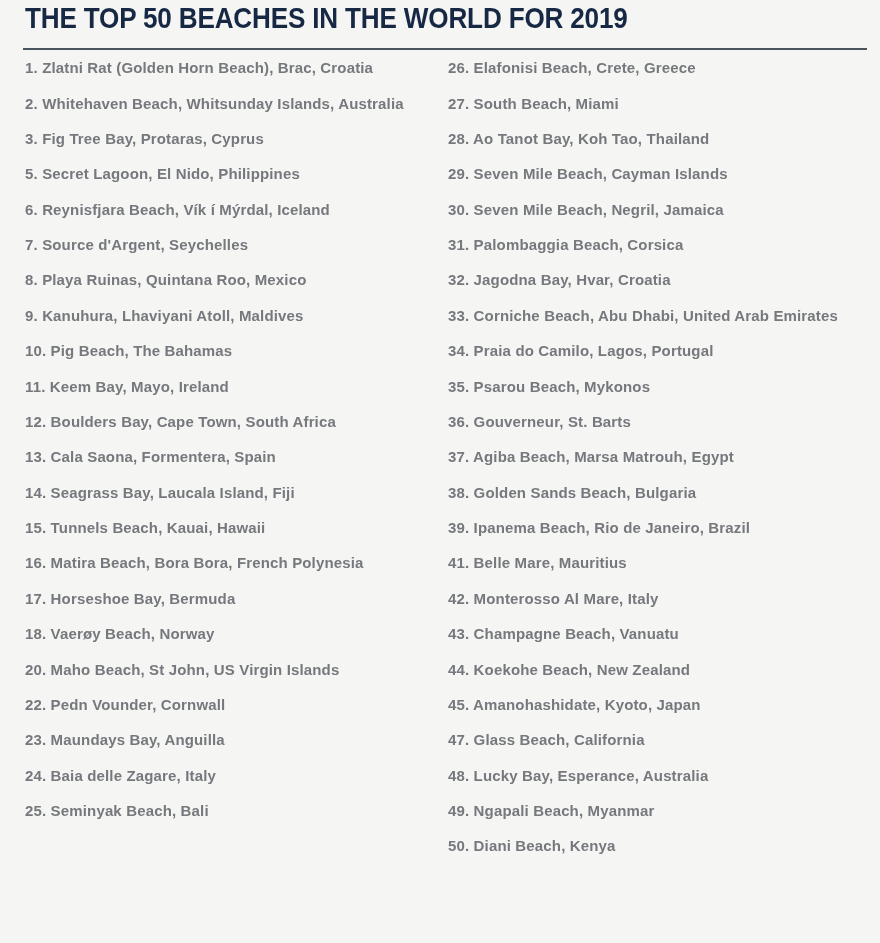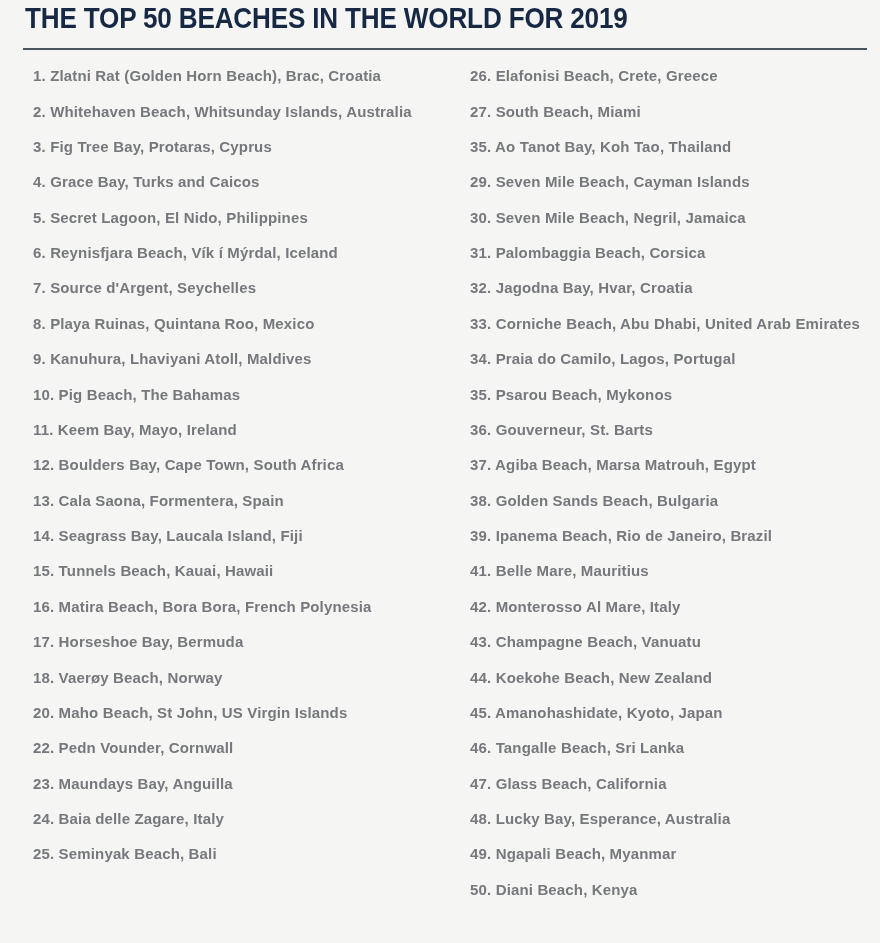--- a/index.html
+++ b/index.html
@@ -15,21 +15,21 @@
   }
   body {
     width: 880px;
     height: 943px;
     background: var(--bg);
     font-family: "Liberation Sans", sans-serif;
     overflow: hidden;
   }
   .page {
     padding-left: 25px;
-    padding-right: 12px;
+    padding-right: 24px;
   }
   .page-title {
     margin: 0;
     padding-top: 3px;
     font-size: 30px;
     line-height: 30px;
     font-weight: 700;
     letter-spacing: -0.2px;
     color: var(--title-color);
     white-space: nowrap;
@@ -42,21 +42,21 @@
     width: 844px;
     height: 2px;
     background: var(--divider-color);
   }
   .columns {
     display: flex;
     align-items: flex-start;
   }
   .beach-column {
     list-style: none;
-    margin: 8px;
+    margin: 0;
     padding: 0;
   }
   .beach-column.left { width: 423px; }
   .beach-column.right { flex: 1; text-align: center; }
   .beach-column li {
     height: 35.38px;
     display: flex;
     align-items: center;
     font-size: 15px;
     font-weight: 700;
@@ -71,21 +71,20 @@
 <div class="page">
   <h1 class="page-title">THE TOP 50 BEACHES IN THE WORLD FOR 2019</h1>
 
   <hr class="title-divider">
 
   <div class="columns">
     <ul class="beach-column left">
         <li>1. Zlatni Rat (Golden Horn Beach), Brac, Croatia</li>
         <li>2. Whitehaven Beach, Whitsunday Islands, Australia</li>
         <li>3. Fig Tree Bay, Protaras, Cyprus</li>
-        <li>4. Grace Bay, Turks and Caicos</li>
         <li>5. Secret Lagoon, El Nido, Philippines</li>
         <li>6. Reynisfjara Beach, Vík í Mýrdal, Iceland</li>
         <li>7. Source d'Argent, Seychelles</li>
         <li>8. Playa Ruinas, Quintana Roo, Mexico</li>
         <li>9. Kanuhura, Lhaviyani Atoll, Maldives</li>
         <li>10. Pig Beach, The Bahamas</li>
         <li>11. Keem Bay, Mayo, Ireland</li>
         <li>12. Boulders Bay, Cape Town, South Africa</li>
         <li>13. Cala Saona, Formentera, Spain</li>
         <li>14. Seagrass Bay, Laucala Island, Fiji</li>
@@ -95,37 +94,36 @@
         <li>18. Vaerøy Beach, Norway</li>
         <li>20. Maho Beach, St John, US Virgin Islands</li>
         <li>22. Pedn Vounder, Cornwall</li>
         <li>23. Maundays Bay, Anguilla</li>
         <li>24. Baia delle Zagare, Italy</li>
         <li>25. Seminyak Beach, Bali</li>
       </ul>
     <ul class="beach-column right">
         <li>26. Elafonisi Beach, Crete, Greece</li>
         <li>27. South Beach, Miami</li>
-        <li>35. Ao Tanot Bay, Koh Tao, Thailand</li>
+        <li>28. Ao Tanot Bay, Koh Tao, Thailand</li>
         <li>29. Seven Mile Beach, Cayman Islands</li>
         <li>30. Seven Mile Beach, Negril, Jamaica</li>
         <li>31. Palombaggia Beach, Corsica</li>
         <li>32. Jagodna Bay, Hvar, Croatia</li>
         <li>33. Corniche Beach, Abu Dhabi, United Arab Emirates</li>
         <li>34. Praia do Camilo, Lagos, Portugal</li>
         <li>35. Psarou Beach, Mykonos</li>
         <li>36. Gouverneur, St. Barts</li>
         <li>37. Agiba Beach, Marsa Matrouh, Egypt</li>
         <li>38. Golden Sands Beach, Bulgaria</li>
         <li>39. Ipanema Beach, Rio de Janeiro, Brazil</li>
         <li>41. Belle Mare, Mauritius</li>
         <li>42. Monterosso Al Mare, Italy</li>
         <li>43. Champagne Beach, Vanuatu</li>
         <li>44. Koekohe Beach, New Zealand</li>
         <li>45. Amanohashidate, Kyoto, Japan</li>
-        <li>46. Tangalle Beach, Sri Lanka</li>
         <li>47. Glass Beach, California</li>
         <li>48. Lucky Bay, Esperance, Australia</li>
         <li>49. Ngapali Beach, Myanmar</li>
         <li>50. Diani Beach, Kenya</li>
       </ul>
   </div>
 </div>
 
 </body></html>

